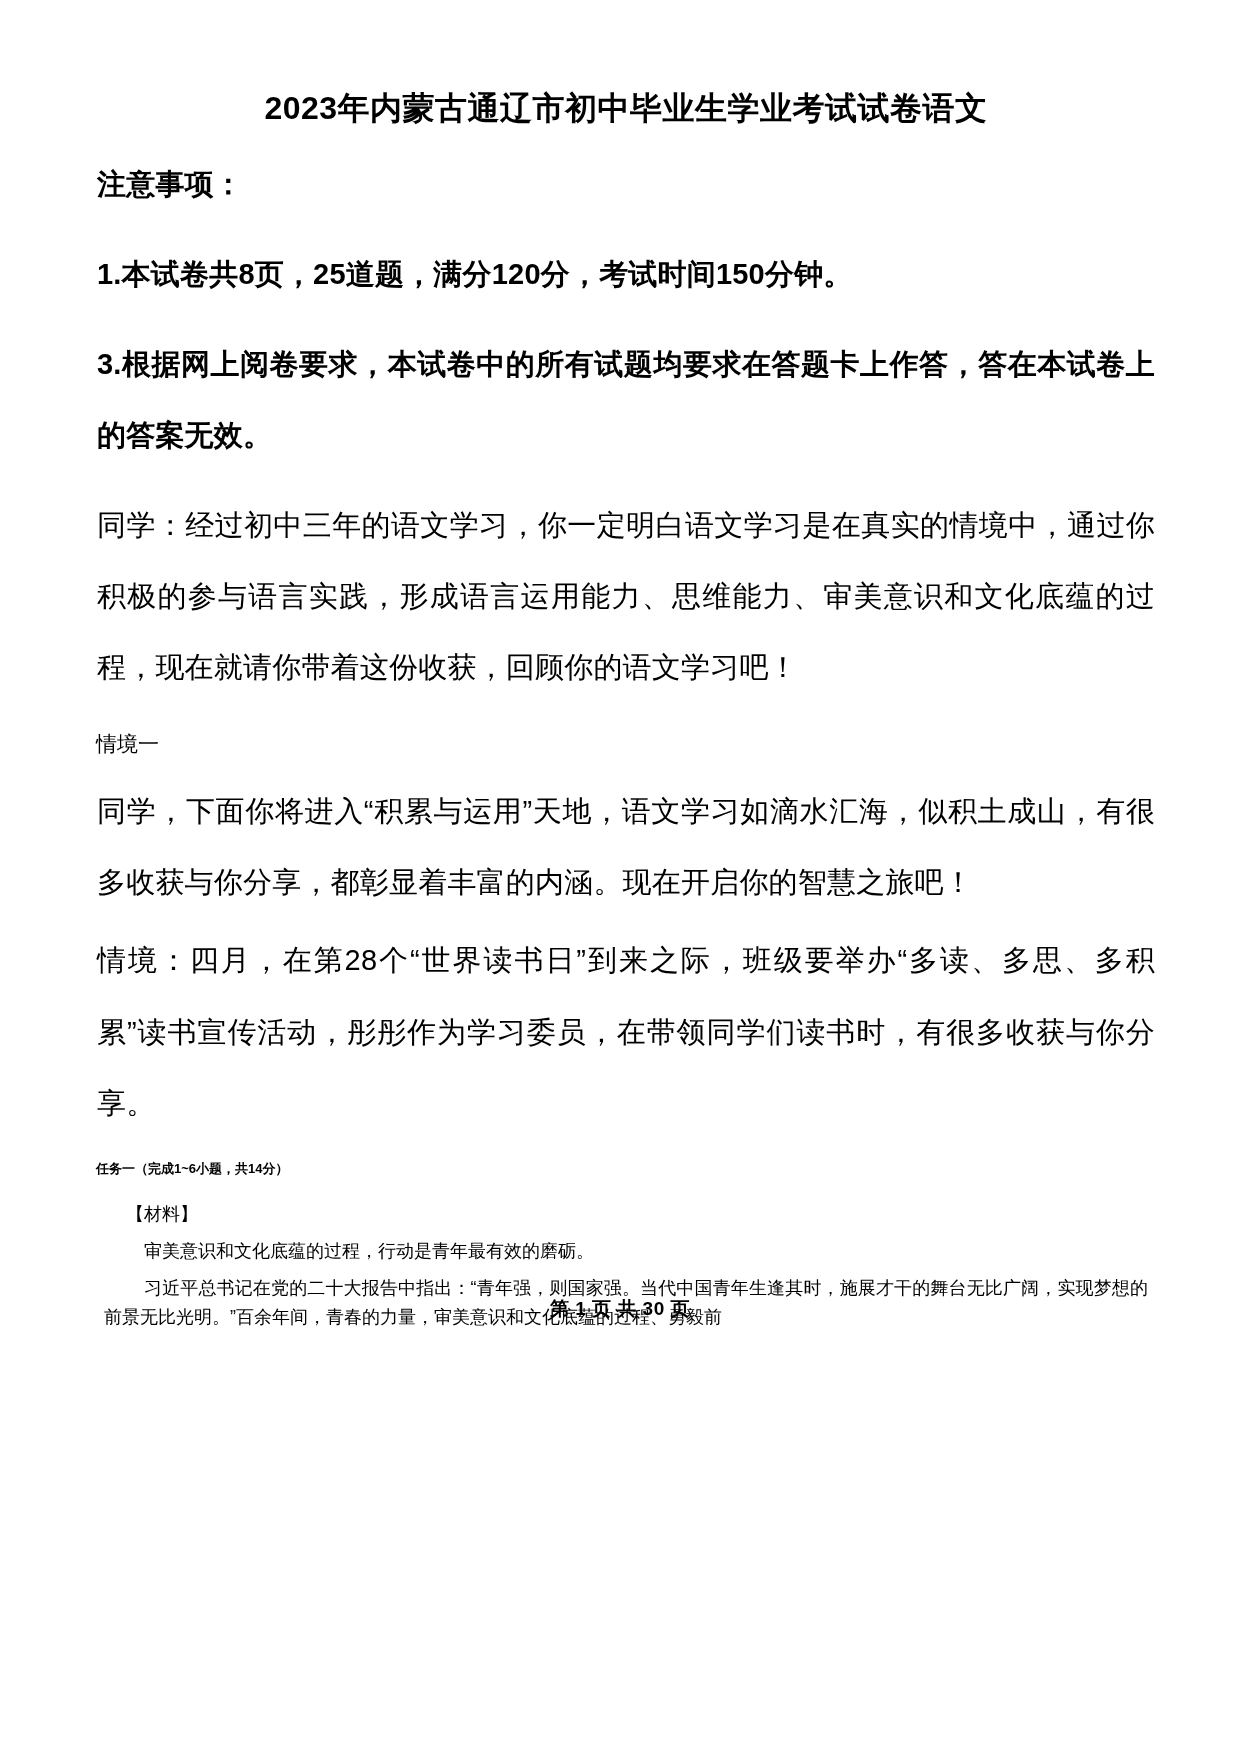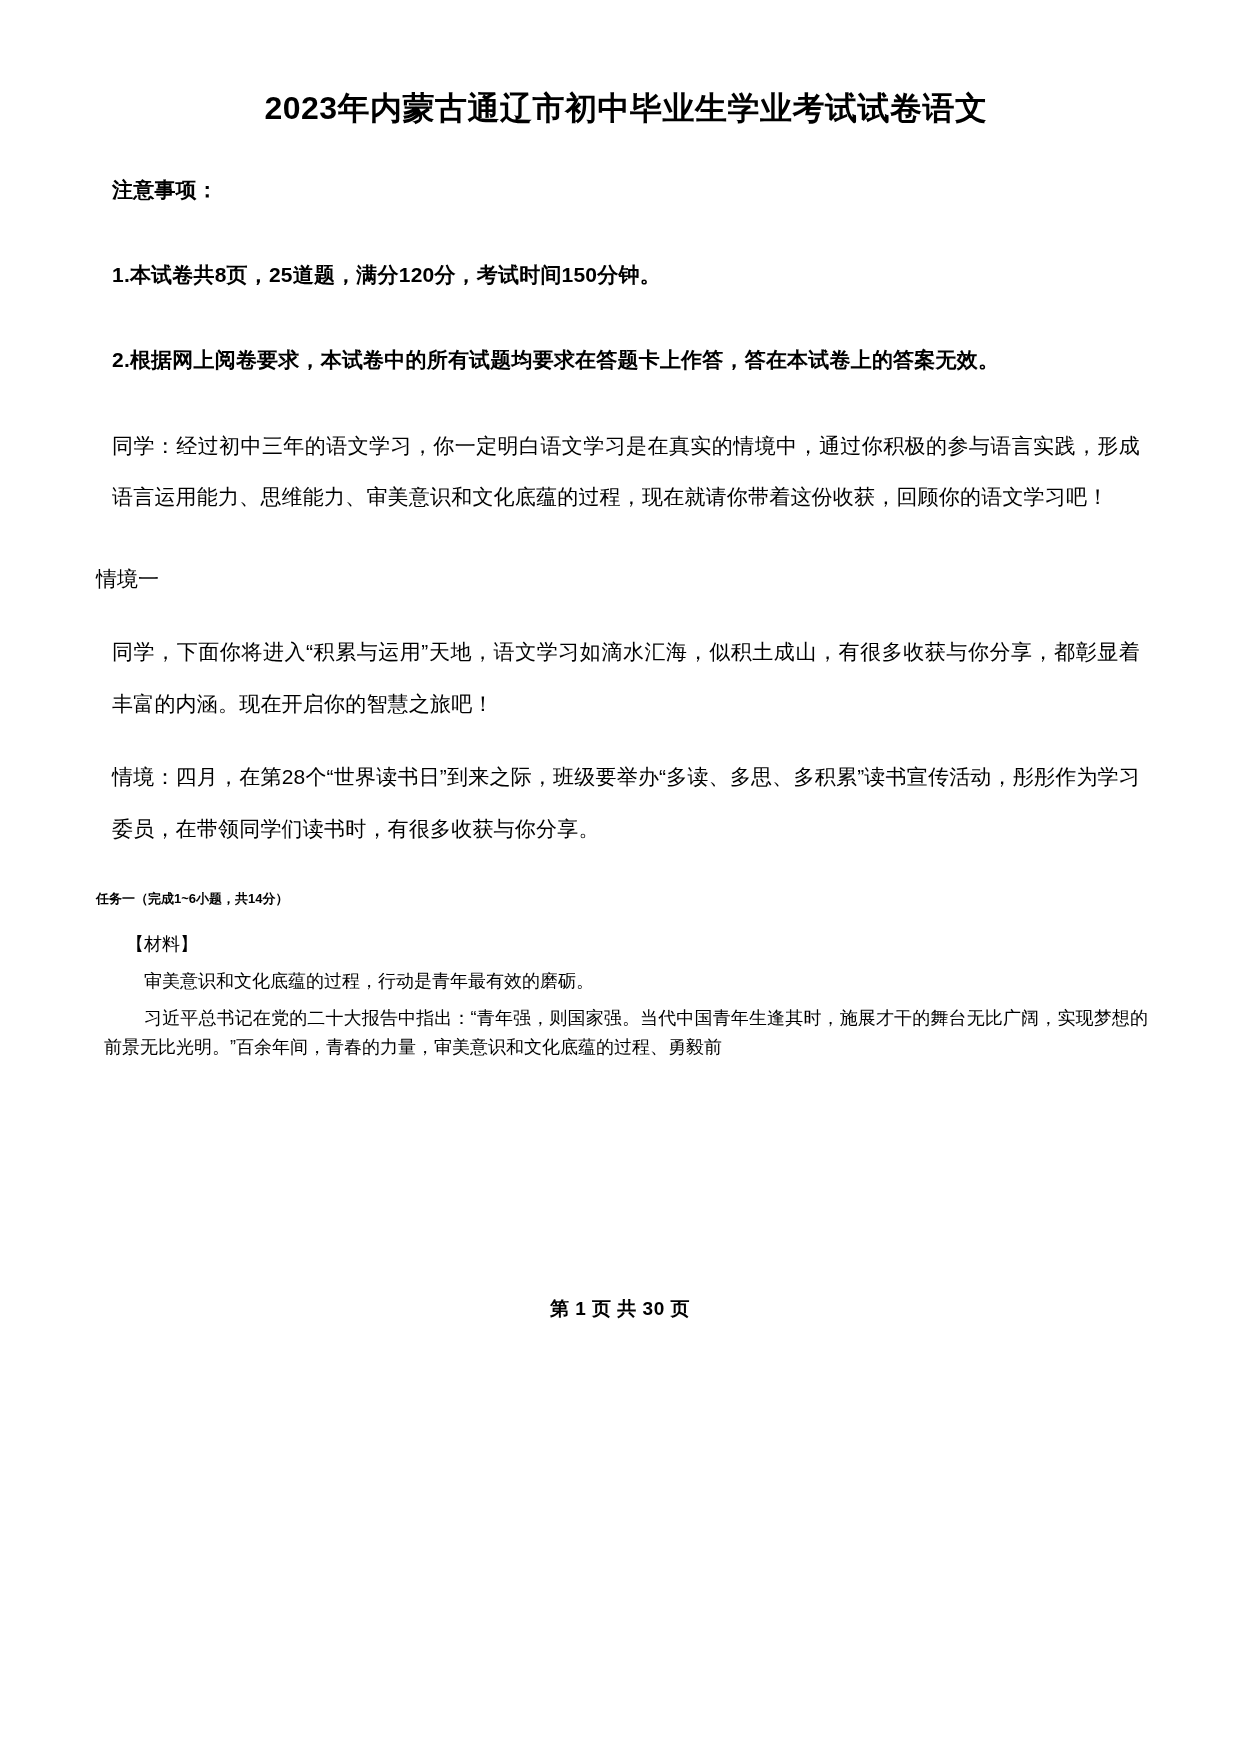--- a/index.html
+++ b/index.html
@@ -34,23 +34,23 @@
     font-size: 32px;
     font-weight: bold;
     letter-spacing: 0.5px;
     margin: 0;
     padding-top: 88px;
     line-height: 1.3;
   }
 
   
   .p-large {
-    font-size: 21px;
+    font-size: 29px;
     line-height: 2.45;
-    margin: 16px;
+    margin: 1px;
     padding-top: 18px;
     text-align: justify;
     text-justify: inter-ideograph;
     letter-spacing: 0.2px;
   }
   .p-large.bold {
     font-weight: bold;
   }
   .p-large.tight {
     padding-top: 6px;
@@ -107,21 +107,21 @@
 
 <div class="page">
   <div class="content">
 
     <h1 class="doc-title">2023年内蒙古通辽市初中毕业生学业考试试卷语文</h1>
 
     <p class="p-large bold">注意事项：</p>
 
     <p class="p-large bold">1.本试卷共8页，25道题，满分120分，考试时间150分钟。</p>
 
-    <p class="p-large bold">2.根据网上阅卷要求，本试卷中的所有试题均要求在答题卡上作答，答在本试卷上的答案无效。</p>
+    <p class="p-large bold">3.根据网上阅卷要求，本试卷中的所有试题均要求在答题卡上作答，答在本试卷上的答案无效。</p>
 
     <p class="p-large">同学：经过初中三年的语文学习，你一定明白语文学习是在真实的情境中，通过你积极的参与语言实践，形成语言运用能力、思维能力、审美意识和文化底蕴的过程，现在就请你带着这份收获，回顾你的语文学习吧！</p>
 
     <p class="p-center">情境一</p>
 
     <p class="p-large tight">同学，下面你将进入“积累与运用”天地，语文学习如滴水汇海，似积土成山，有很多收获与你分享，都彰显着丰富的内涵。现在开启你的智慧之旅吧！</p>
 
     <p class="p-large tight">情境：四月，在第28个“世界读书日”到来之际，班级要举办“多读、多思、多积累”读书宣传活动，彤彤作为学习委员，在带领同学们读书时，有很多收获与你分享。</p>
 
     <p class="task-heading">任务一（完成1~6小题，共14分）</p>

